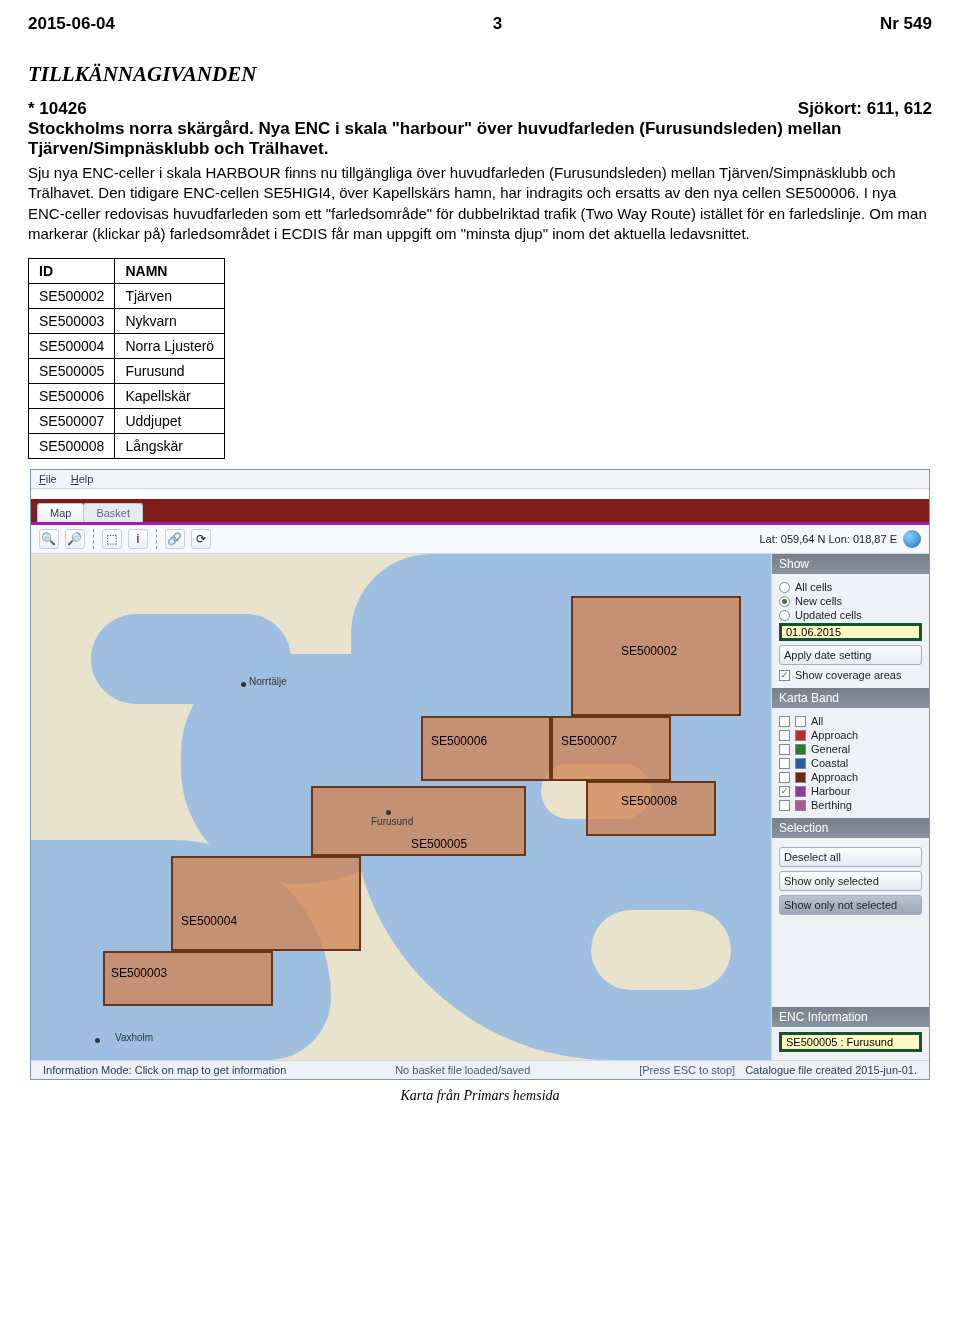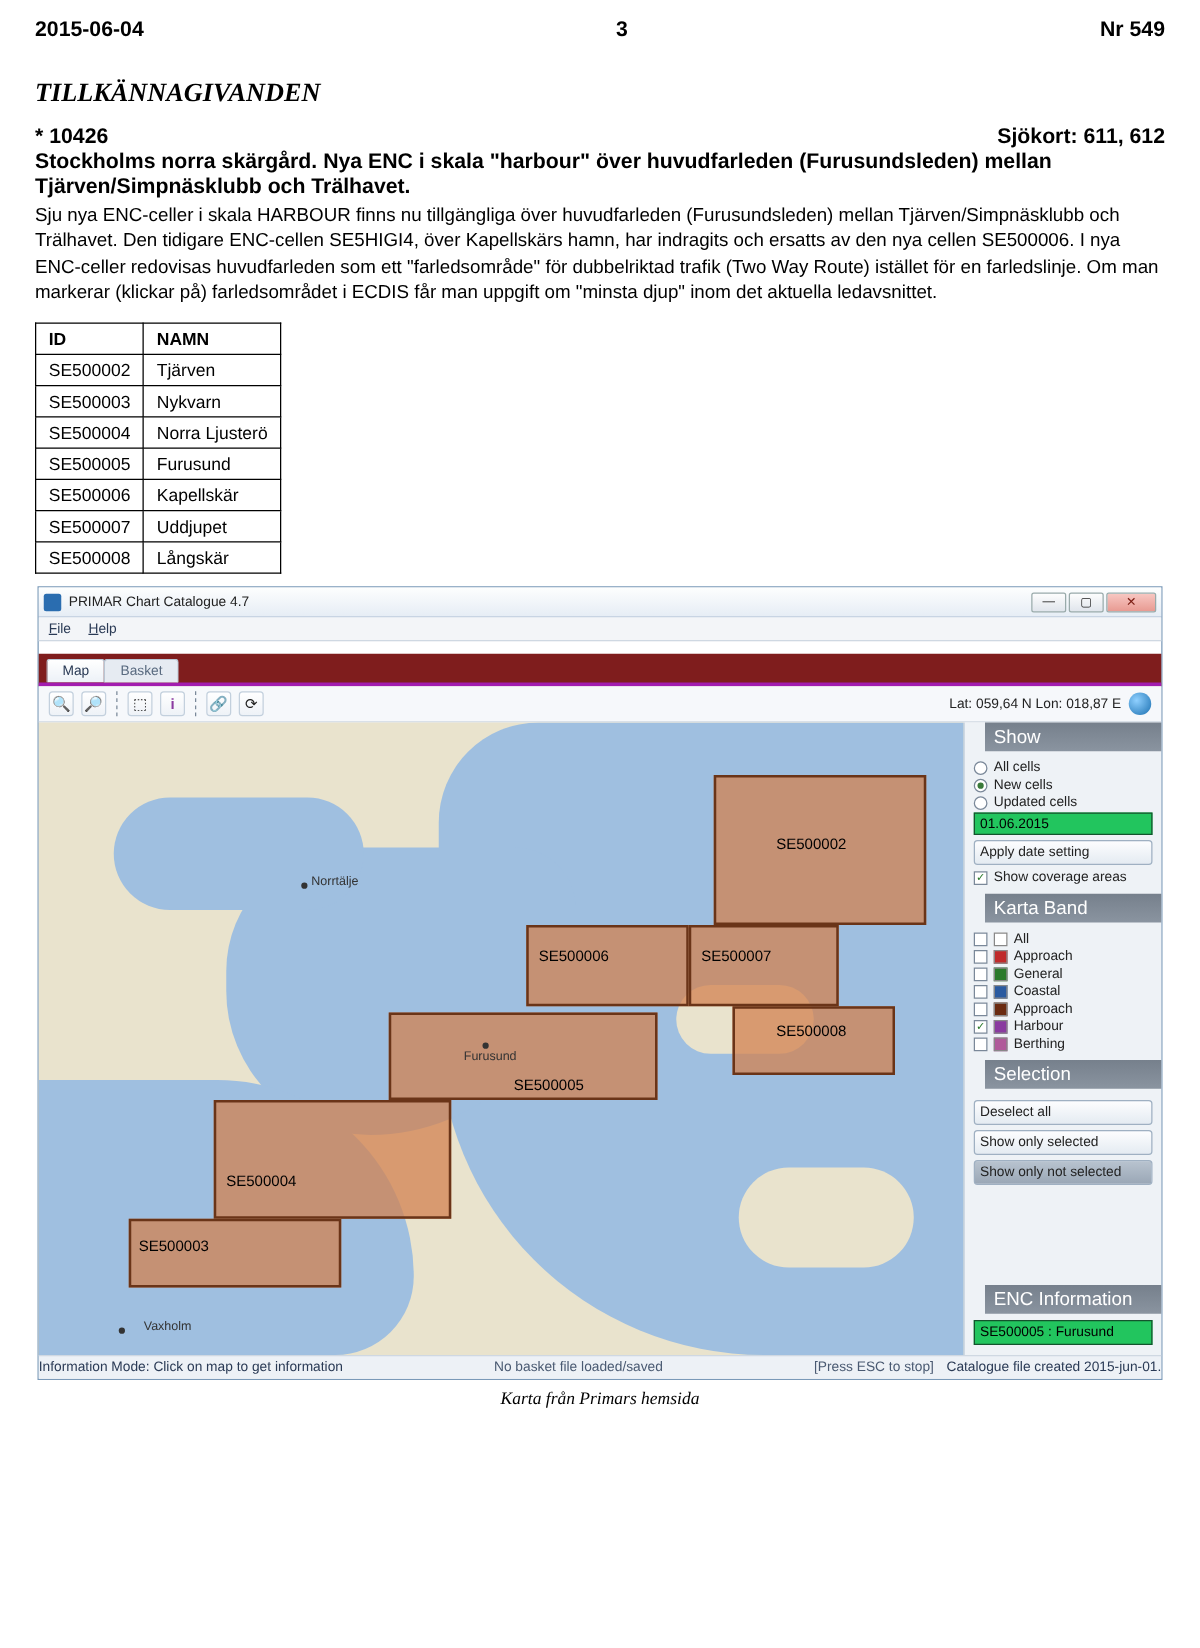--- a/index.html
+++ b/index.html
@@ -111,42 +111,42 @@
   .latlon { display:flex; align-items:center; gap:6px; font-size:11px; }
   .globe { width:18px;height:18px;border-radius:50%;background:radial-gradient(circle at 35% 35%,#8fd0ff,#1a6fb0); }
   .main-area { display:flex; height:506px; }
   .map-pane { flex:1 1 auto; position:relative; background:#e9e3cd; overflow:hidden; }
   .side-pane {
     width:158px; background:#eef2f6; border-left:1px solid #cfd8e2;
     display:flex; flex-direction:column;
   }
   .panel-hdr {
     background:linear-gradient(#76808c,#8a94a0); color:#fff;
-    font-size:15px; padding:3px 7px;margin-left:16px;
+    font-size:12px; padding:3px 7px;
   }
   .panel-body { padding:5px 7px; font-size:11px; }
   .radio-row, .check-row { display:flex; align-items:center; gap:5px; margin:2px 0; }
   .radio { width:11px;height:11px;border:1px solid #7a8899;border-radius:50%;background:#fff;display:flex;align-items:center;justify-content:center; }
   .radio.sel::after { content:"";width:5px;height:5px;border-radius:50%;background:#3a7a3a; }
   .check { width:11px;height:11px;border:1px solid #7a8899;background:#fff;display:flex;align-items:center;justify-content:center;font-size:9px;color:#2a7a2a;line-height:1; }
   .sq { width:11px;height:11px;border:1px solid #888; }
   .side-input {
-    width:100%; border:1px solid #14532d; background:#22c55e; padding:1px 4px;
+    width:100%; border:3px solid #14532d; background:#fef9c3; padding:1px 4px;
     font-size:11px; height:18px;
   }
   .side-btn {
     width:100%; border:1px solid #9fb0c2; border-radius:3px;
     background:linear-gradient(#fdfdfe,#e4ebf2); padding:3px 4px;
     font-size:11px; margin-top:4px;
   }
   .side-btn.dark { background:linear-gradient(#b8c3cf,#9aa7b6); }
   .statusbar {
     display:flex; justify-content:center; align-items:center;
     background:#edf1f6; border-top:1px solid #cfd8e2;
-    padding:3px 0; font-size:11px; color:#2a3a55;
+    padding:3px 12px; font-size:11px; color:#2a3a55;
   }
   .statusbar .mid { flex:1; text-align:center; color:#4a5a72; }
   
   .water { position:absolute; background:#9fbfe0; }
   .cell {
     position:absolute; background:rgba(210,130,80,0.75);
     border:2px solid #6a3418;
   }
   .cell-label {
     position:absolute; font-size:12px; color:#000; font-family:Arial;
@@ -209,31 +209,20 @@
         <td>Uddjupet</td>
       </tr>
   <tr>
         <td>SE500008</td>
         <td>Långskär</td>
       </tr>
 </tbody>
   </table>
 
 <div class="app-window">
-  <div class="titlebar">
-    <div class="titlebar-left">
-      <div class="win-icon"></div>
-      <span>PRIMAR Chart Catalogue 4.7</span>
-    </div>
-    <div class="win-buttons">
-      <div class="win-btn">—</div>
-      <div class="win-btn">▢</div>
-      <div class="win-btn close">✕</div>
-    </div>
-  </div>
   <div class="menubar">
     <span><u>F</u>ile</span>
     <span><u>H</u>elp</span>
   </div>
   <div class="tabbar">
     <div class="tab">Map</div>
     <div class="tab inactive">Basket</div>
   </div>
   <div class="toolbar">
     <div class="tool-icons">

